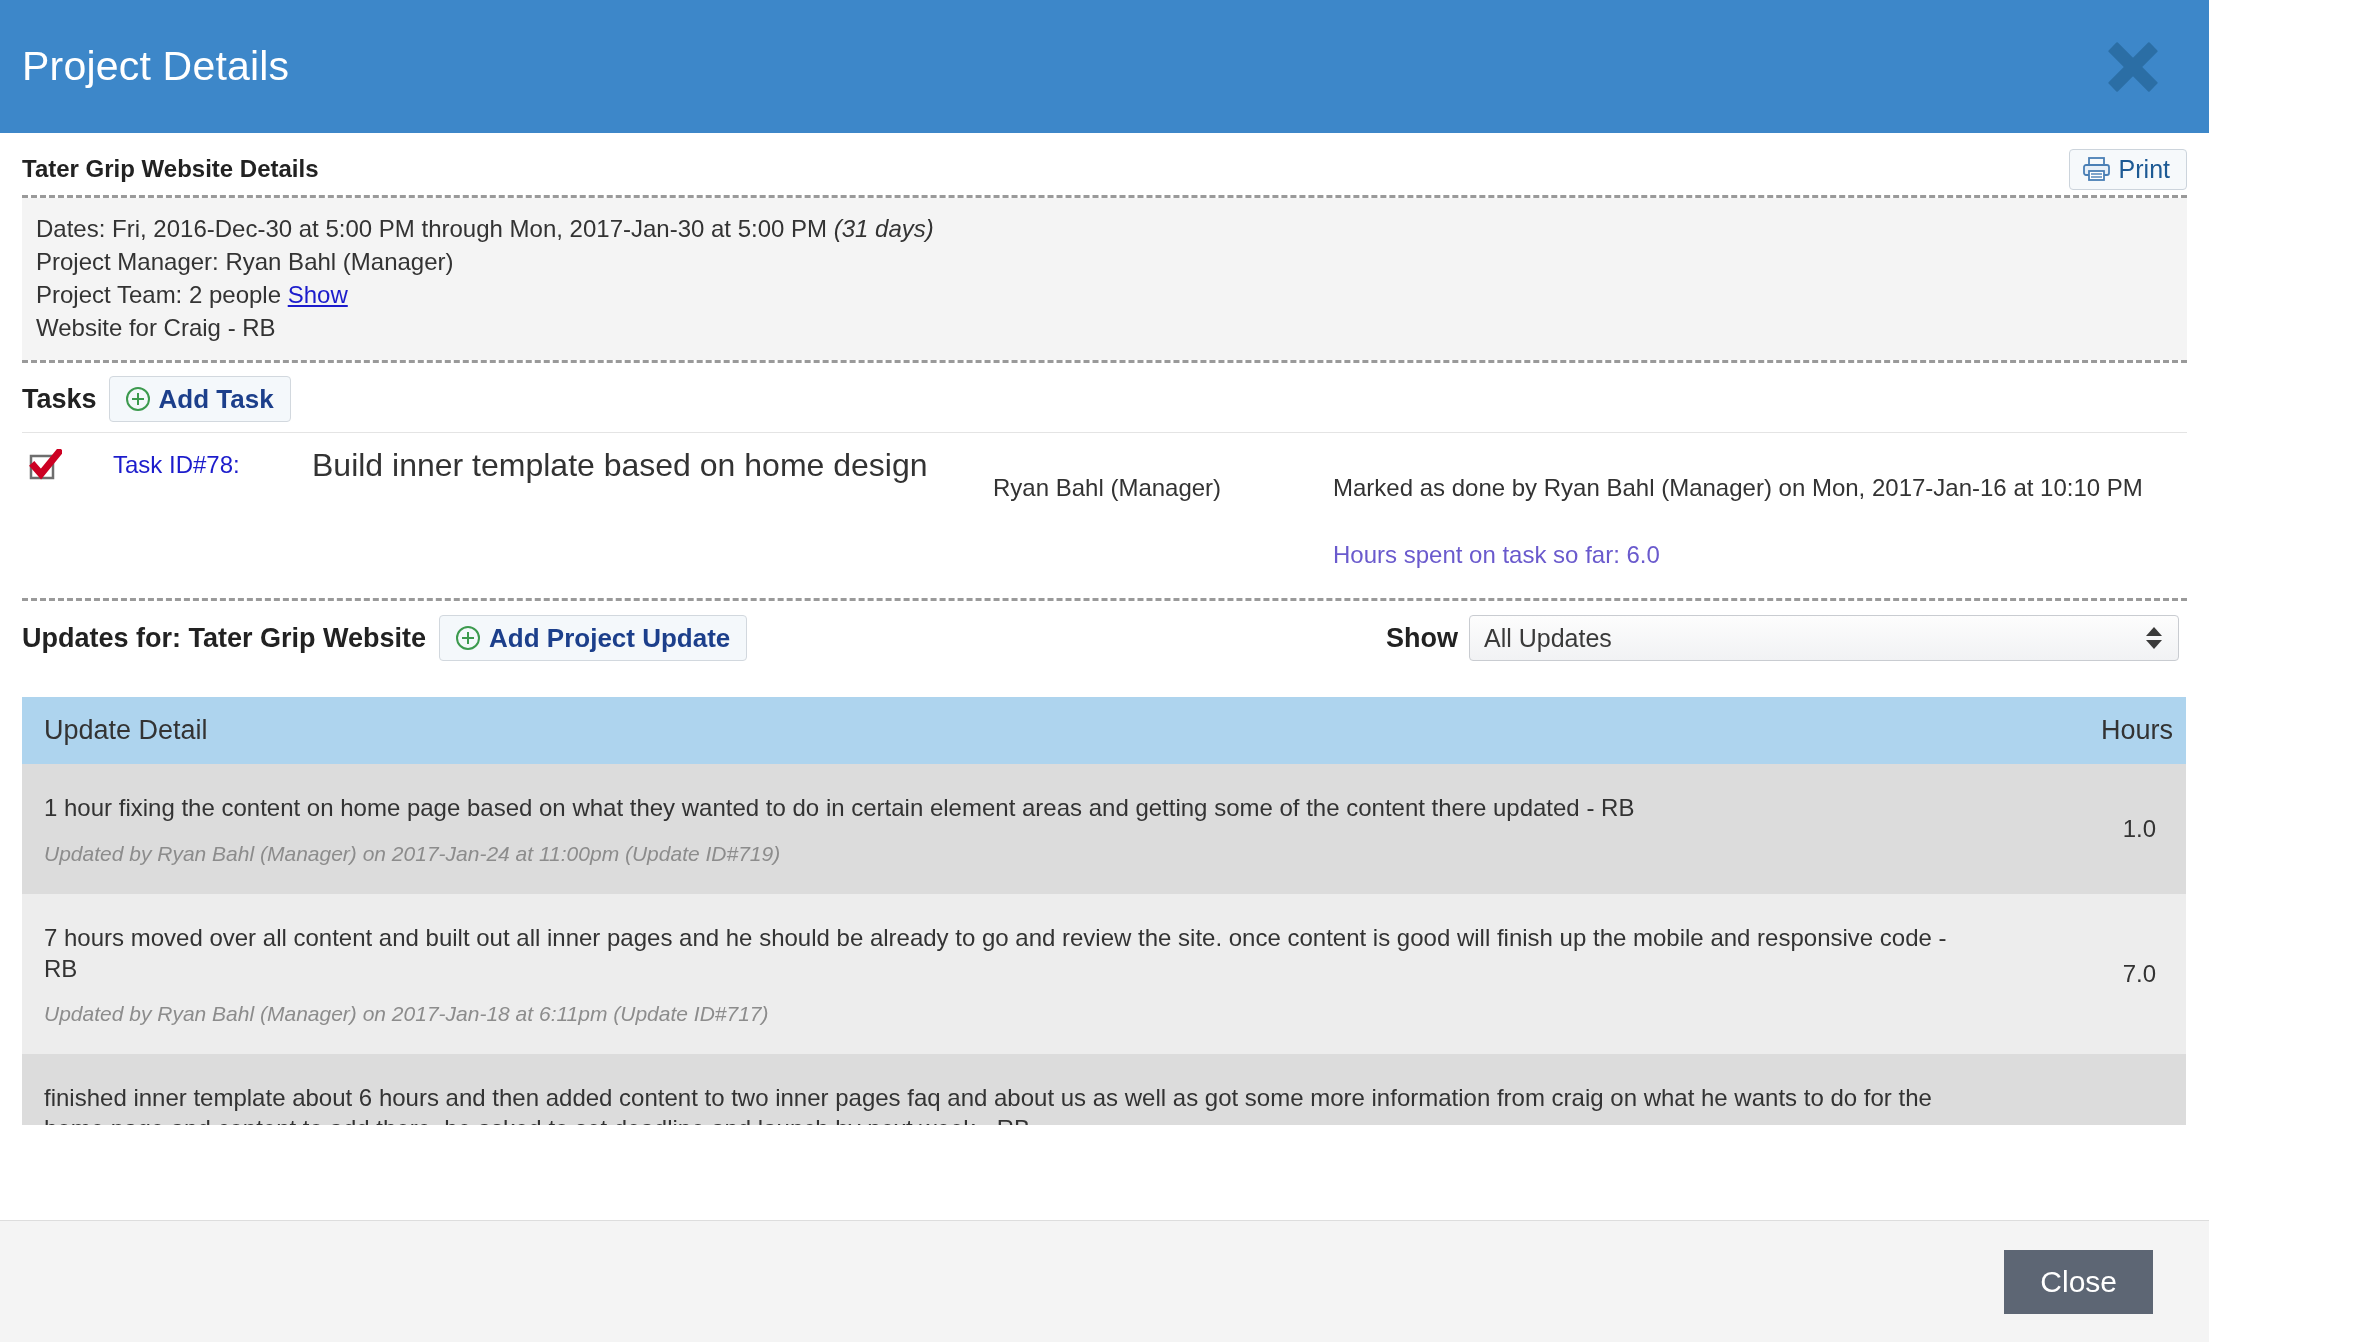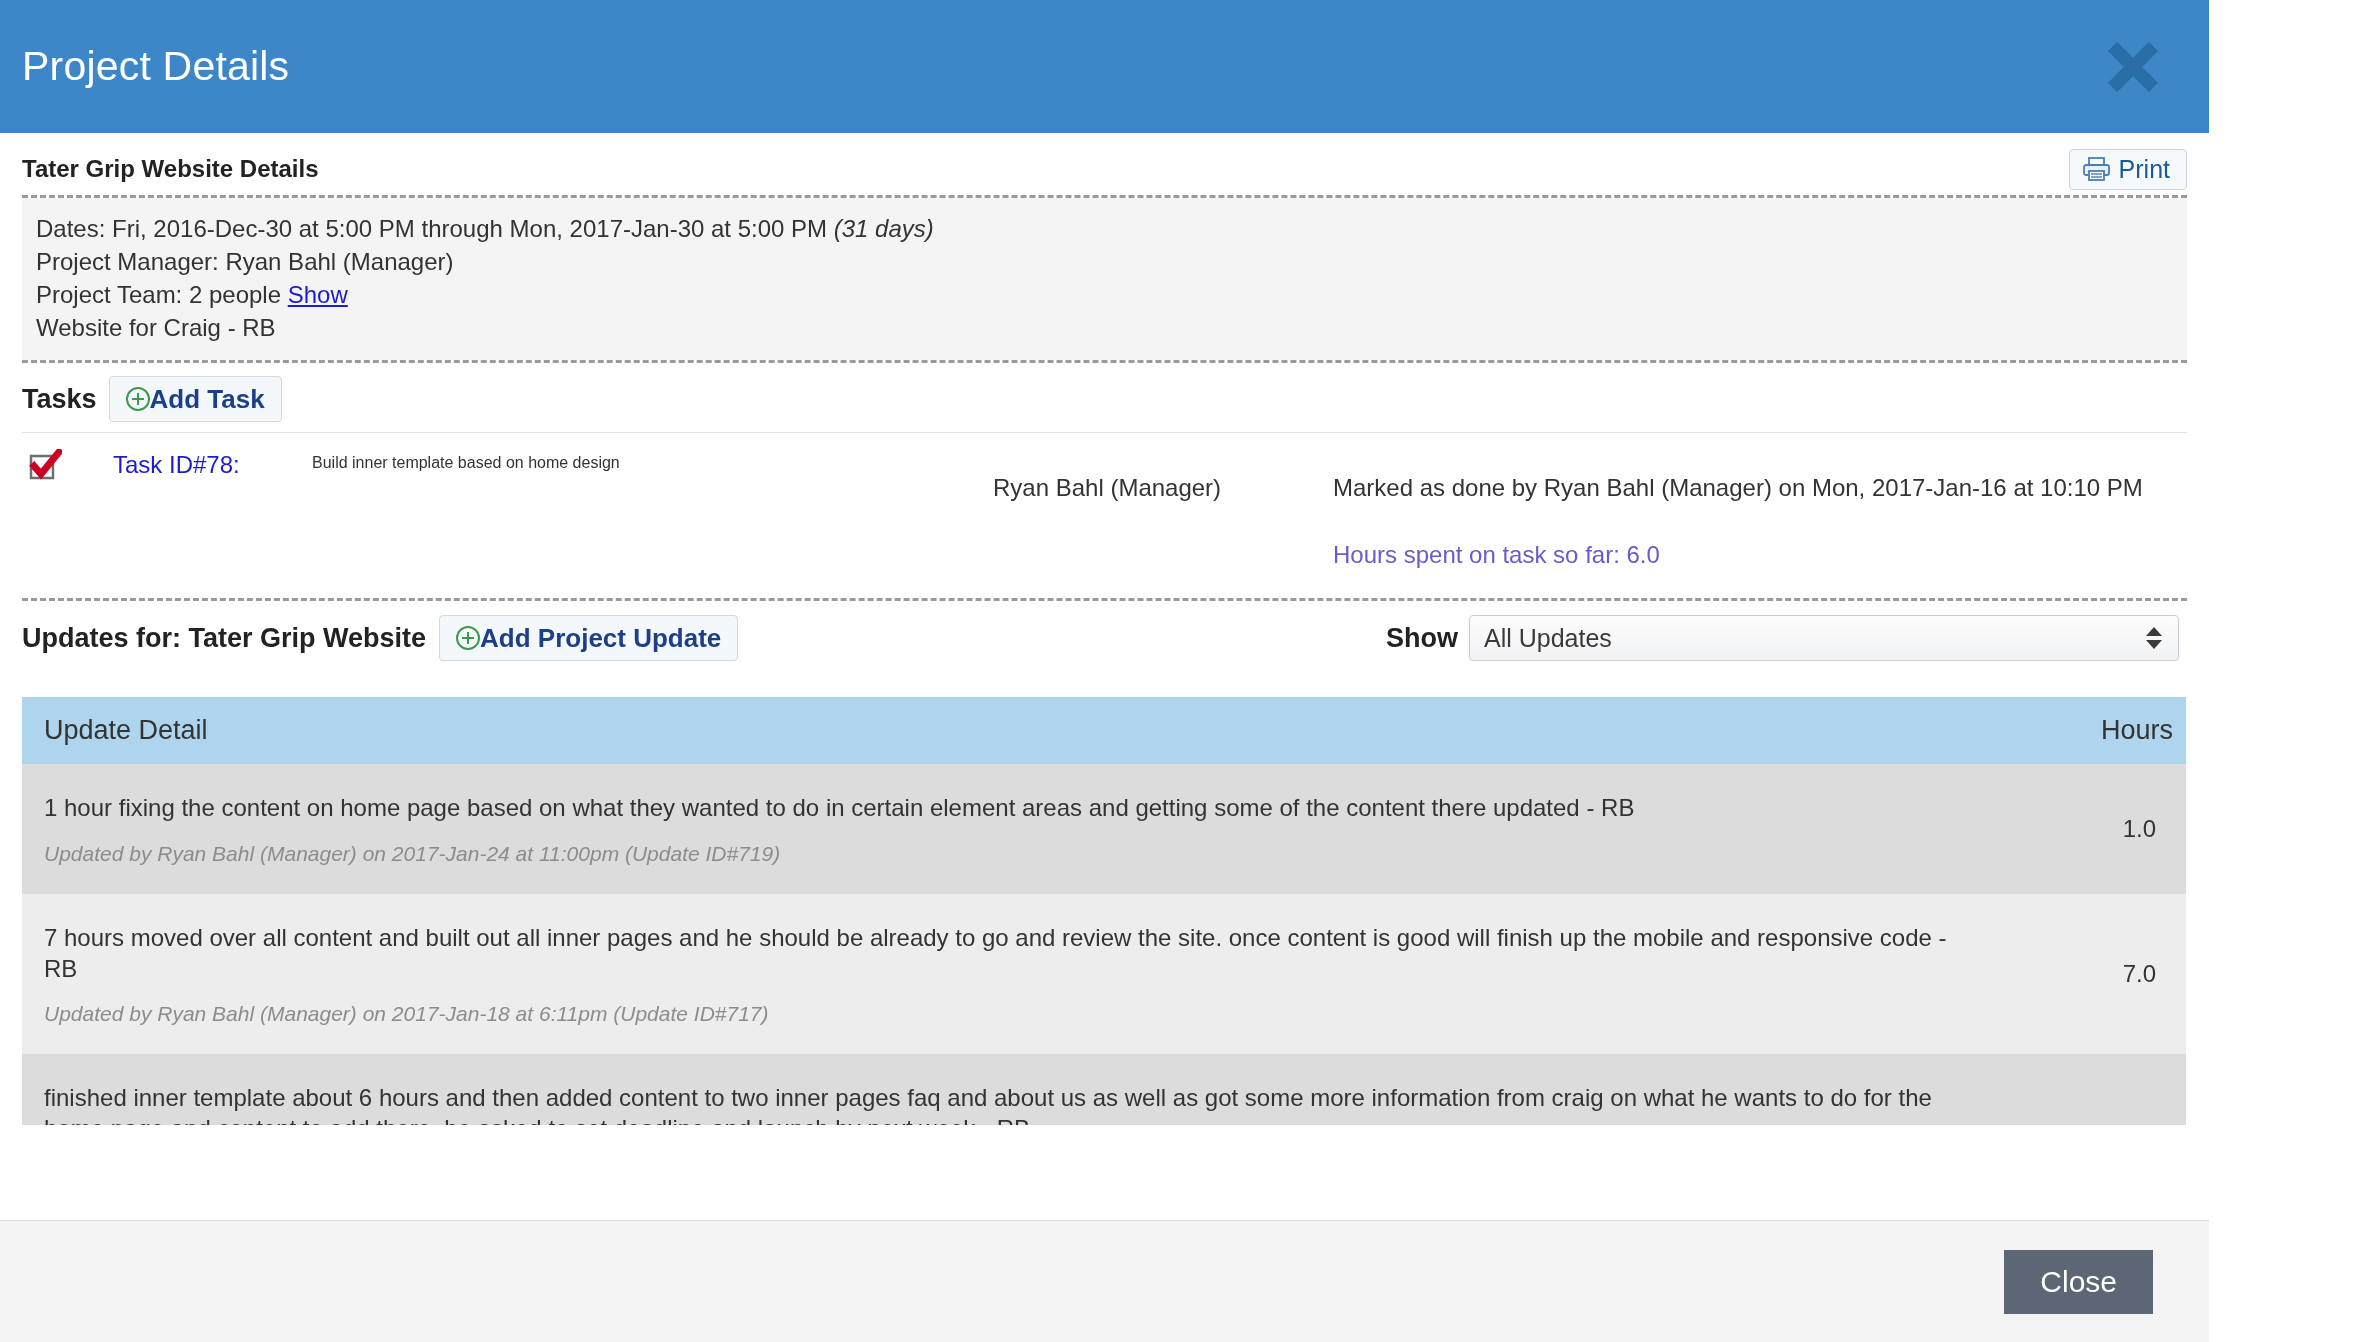--- a/index.html
+++ b/index.html
@@ -122,20 +122,21 @@
     padding: 13px 0 10px 0;
   }
   .tasks-label {
     font-size: 27px;
     font-weight: bold;
     color: #222222;
   }
   .add-btn {
     display: inline-flex;
     align-items: center;
+    gap: 9px;
     border: 1px solid #d2d8de;
     background: #f4f8fb;
     border-radius: 4px;
     padding: 9px 16px;
     color: #1c3f8b;
     font-size: 26px;
     font-weight: bold;
     cursor: pointer;
     line-height: 1;
   }
@@ -163,22 +164,22 @@
   }
   .task-check {
     position: absolute; left: 6px; top: 16px;
     width: 34px; height: 34px;
   }
   .task-id {
     position: absolute; left: 91px; top: 18px;
     color: #1c1ccc; font-size: 24px; cursor: pointer;
   }
   .task-name {
-    position: absolute; left: 290px; top: 21px;
-    color: #333333; font-size: 16px;
+    position: absolute; left: 290px; top: 14px;
+    color: #333333; font-size: 32px;
   }
   .task-assignee {
     position: absolute; left: 971px; top: 41px;
     color: #333333; font-size: 24px;
   }
   .task-done {
     position: absolute; left: 1311px; top: 41px;
     color: #333333; font-size: 24px;
   }
   .task-hours {

